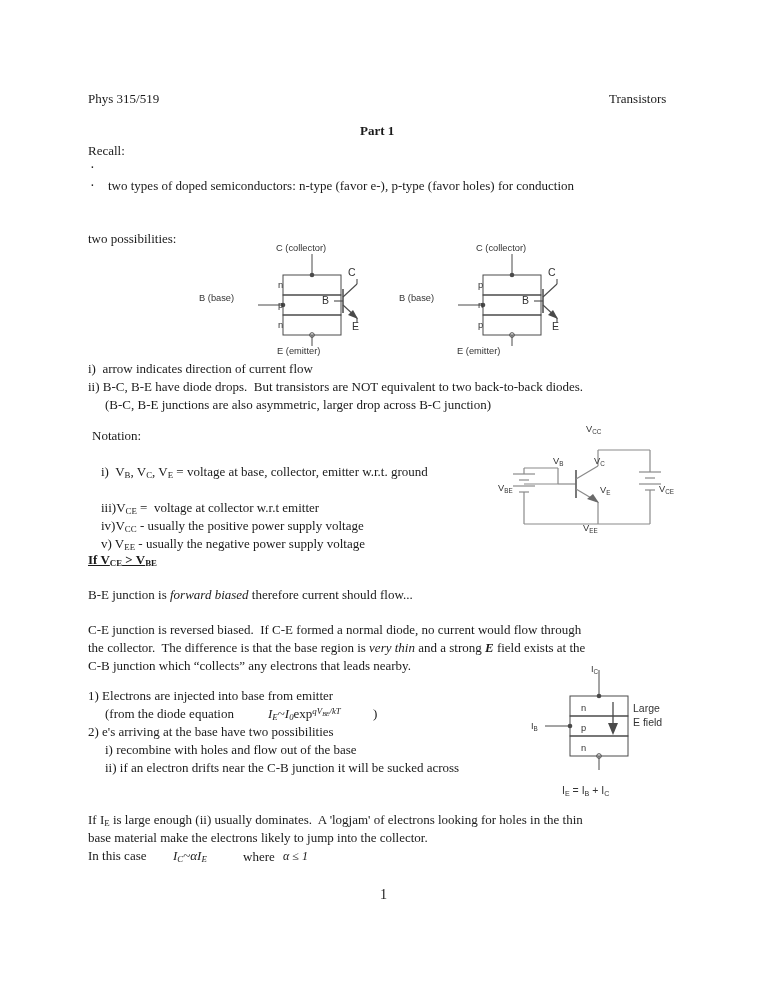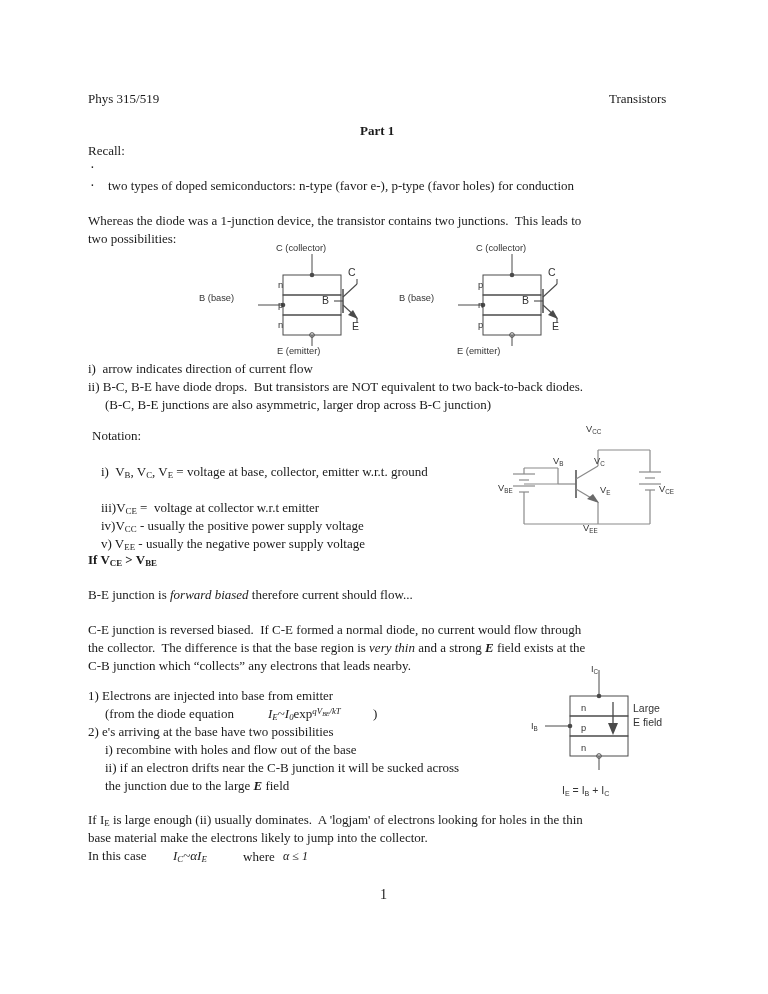--- a/index.html
+++ b/index.html
@@ -2,21 +2,21 @@
 <html><head>
 <meta charset="utf-8">
 <style>
   html,body{margin:0;padding:0;background:#ffffff;}
   body{width:768px;height:994px;position:relative;
        font-family:"Liberation Serif","DejaVu Serif",serif;color:#1a1a1a;}
   .page{position:absolute;inset:0;}
   .txt{position:absolute;font-size:13px;line-height:17.5px;white-space:pre;}
   .bold{font-weight:bold;}
   .ital{font-style:italic;}
-  .uline{}
+  .uline{text-decoration:underline;}
   sub{font-size:0.68em;vertical-align:-0.25em;}
   sup{font-size:0.68em;vertical-align:0.45em;}
   .math{font-family:"Liberation Serif","DejaVu Serif",serif;font-style:italic;}
   .dlabel{position:absolute;font-family:"Liberation Sans","DejaVu Sans",sans-serif;
           font-size:9.3px;color:#333;white-space:pre;}
   .dlabel.big{font-size:10.5px;}
   svg{position:absolute;overflow:visible;}
   .bullet{position:absolute;font-size:14.2px;}
   .pagenum{position:absolute;font-size:14.2px;}
 </style>
@@ -30,21 +30,20 @@
 
   <div class="txt bold" style="left:360px;top:122px;">Part 1</div>
 
   <div class="txt" style="left:88px;top:142px;">Recall:</div>
 
   <div class="bullet" style="left:90px;top:159px;">·</div>
 
   <div class="bullet" style="left:90px;top:177px;">·</div>
   <div class="txt" style="left:108px;top:177px;">two types of doped semiconductors: n-type (favor e-), p-type (favor holes) for conduction</div>
 
-  <div class="txt" style="left:88px;top:212px;">Whereas the diode was a 1-junction device, the transistor contains two junctions.  This leads to</div>
   <div class="txt" style="left:88px;top:230px;">two possibilities:</div>
 
   <div>
     <div class="dlabel" style="left:276px;top:243px;">C (collector)</div>
     <div class="dlabel" style="left:199px;top:293px;">B (base)</div>
     <div class="dlabel" style="left:277px;top:346px;">E (emitter)</div>
 
     <svg style="left:250px;top:252px;" width="150" height="95" viewBox="0 0 150 95">
 
       <line x1="62" y1="2" x2="62" y2="23" stroke="#4a4a4a" stroke-width="1"></line>
@@ -203,21 +202,20 @@
 
   <div class="txt" style="left:105px;top:705px;"><span>(from the diode equation</span></div>
 
   <div class="txt" style="left:268px;top:703px;font-size:13px;"><span class="math">I</span><sub class="math">E</sub><span>~</span><span class="math">I</span><sub class="math">0</sub><span>exp</span><sup class="math"><span>qV</span><sub>BE</sub><span>/kT</span></sup></div>
 
   <div class="txt" style="left:373px;top:705px;">)</div>
 
   <div class="txt" style="left:88px;top:723px;">2) e's arriving at the base have two possibilities</div>
   <div class="txt" style="left:105px;top:741px;">i) recombine with holes and flow out of the base</div>
   <div class="txt" style="left:105px;top:759px;">ii) if an electron drifts near the C-B junction it will be sucked across</div>
-  <div class="txt" style="left:105px;top:777px;"><span>the junction due to the large </span><span class="bold ital">E</span><span> field</span></div>
 
   <div>
     <svg style="left:545px;top:668px;" width="130" height="115" viewBox="0 0 130 115">
 
       <line x1="54" y1="2" x2="54" y2="28" stroke="#4a4a4a" stroke-width="1"></line>
       <circle cx="54" cy="28" r="2.3" fill="#4a4a4a"></circle>
 
       <rect x="25" y="28" width="58" height="20" fill="none" stroke="#4a4a4a" stroke-width="1"></rect>
       <rect x="25" y="48" width="58" height="20" fill="none" stroke="#4a4a4a" stroke-width="1"></rect>
       <rect x="25" y="68" width="58" height="20" fill="none" stroke="#4a4a4a" stroke-width="1"></rect>

